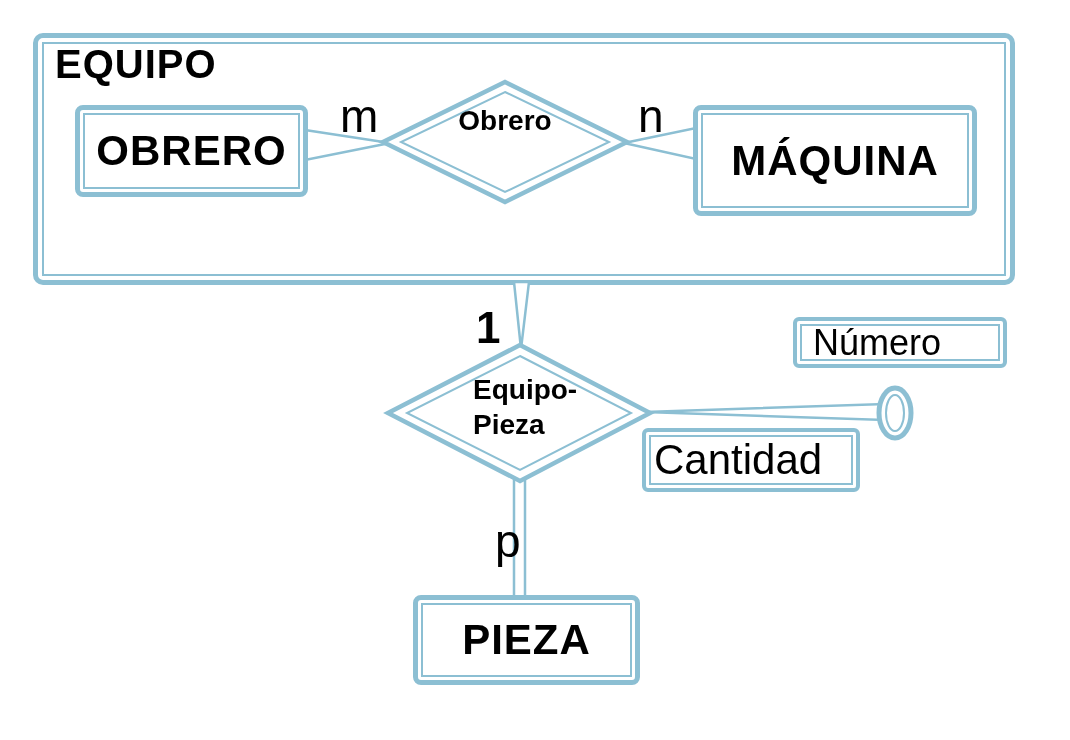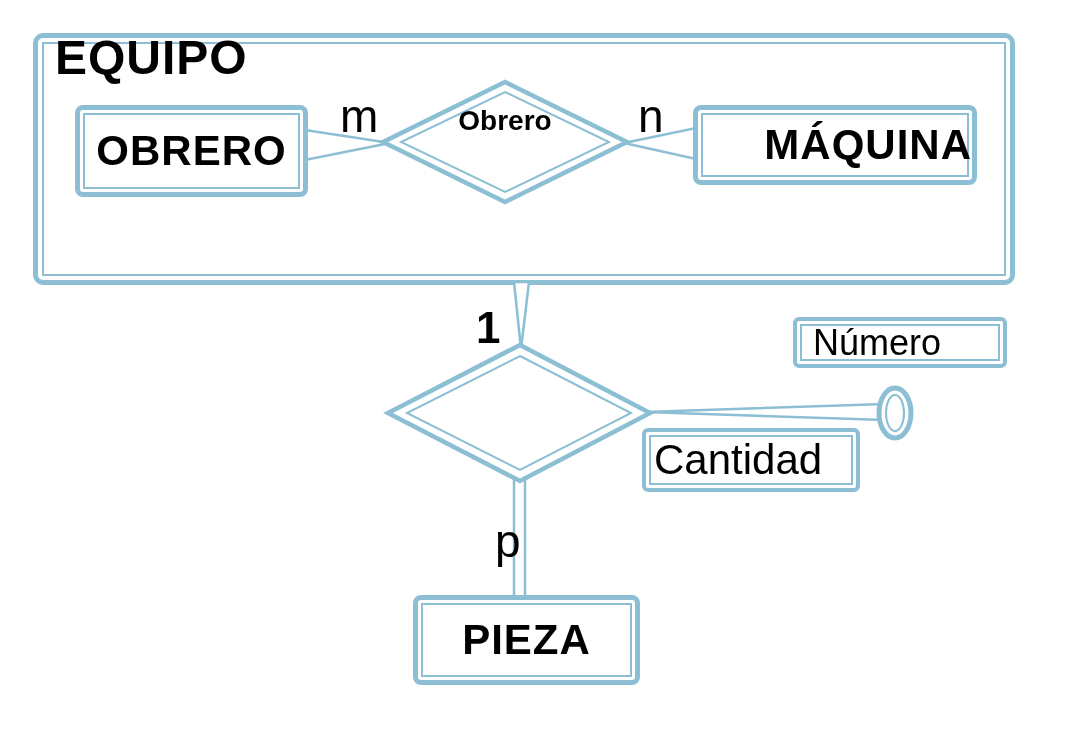--- a/index.html
+++ b/index.html
@@ -52,23 +52,23 @@
     background: var(--background);
   }
   .container-box .innerline {
     position: absolute;
     inset: 4px;
     border: 2px solid var(--accent);
   }
 
   .title-label {
     position: absolute;
-    left: 55px; top: 30px;
+    left: 55px; top: 42px;
     font-weight: bold;
-    font-size: 48px;
+    font-size: 40px;
     letter-spacing: 1px;
   }
 
   .card-label {
     position: absolute;
     font-size: 46px;
     font-weight: 400;
     line-height: 1;
   }
   .card-label.bold { font-weight: bold; font-size: 44px; }
@@ -114,21 +114,21 @@
 
     <ellipse class="shape-stroke" stroke-width="5" cx="895" cy="413" rx="16" ry="25"></ellipse>
     <ellipse class="shape-stroke" stroke-width="2" cx="895" cy="413" rx="9" ry="18"></ellipse>
   </svg>
 
   <div class="dbox entity" style="left:75px; top:105px; width:233px; height:92px;">
     <div class="innerline"></div>
     <span class="btext">OBRERO</span>
   </div>
 
-  <div class="dbox entity" style="left:693px; top:105px; width:284px; height:80px;justify-content:flex-end;">
+  <div class="dbox entity" style="left:693px; top:105px; width:284px; height:111px;">
     <div class="innerline"></div>
     <span class="btext">MÁQUINA</span>
   </div>
 
   <div class="dbox entity" style="left:413px; top:595px; width:227px; height:90px;">
     <div class="innerline"></div>
     <span class="btext">PIEZA</span>
   </div>
 
   <div class="dbox attr" style="left:793px; top:317px; width:214px; height:51px; padding-left:16px;">
@@ -138,19 +138,23 @@
 
   <div class="dbox attr" style="left:642px; top:428px; width:218px; height:64px; padding-left:8px;">
     <div class="innerline"></div>
     <span class="btext" style="font-size:42px;">Cantidad</span>
   </div>
 
   <div class="diamond-label centered" style="left:425px; top:102px; width:160px;">
     <div>Obrero</div>
   </div>
 
+  <div class="diamond-label" style="left:473px; top:372px; line-height:35px;">
+    <div>Equipo-</div>
+    <div>Pieza</div>
+  </div>
 
   <div class="card-label" style="left:340px; top:93px;">m</div>
   <div class="card-label" style="left:638px; top:93px;">n</div>
   <div class="card-label bold" style="left:476px; top:306px;">1</div>
   <div class="card-label" style="left:495px; top:518px;">p</div>
 
 </div>
 
 </body></html>

